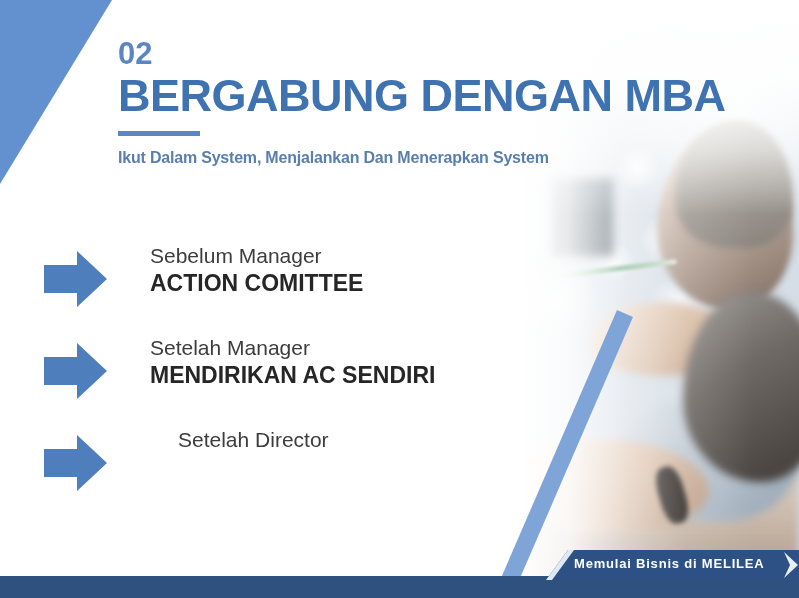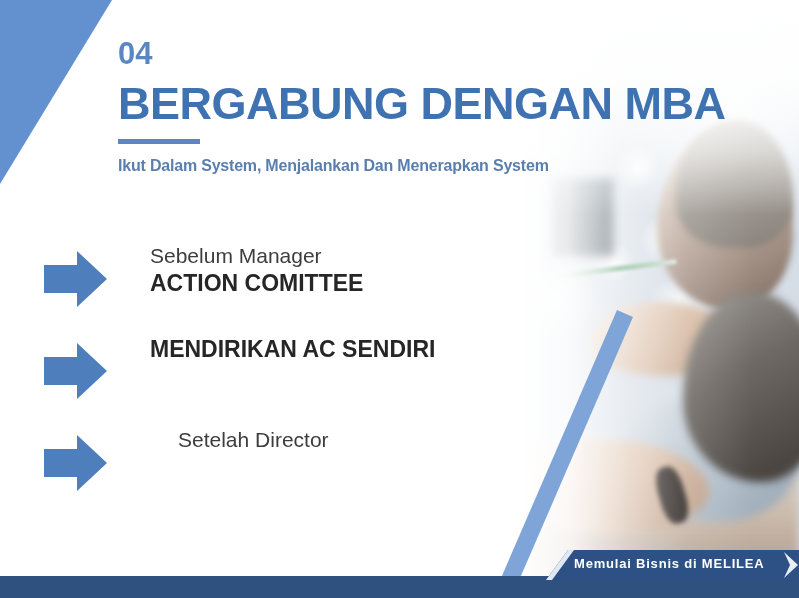--- a/index.html
+++ b/index.html
@@ -188,21 +188,21 @@
     z-index: 5;
   }
   .kicker {
     font-size: 31px;
     font-weight: bold;
     color: #5a87c4;
     line-height: 1;
     letter-spacing: 0px;
   }
   .headline {
-    margin-top: 12px;
+    margin-top: 4px;
     font-size: 45px;
     font-weight: bold;
     color: #3f72b0;
     line-height: 1.02;
     letter-spacing: -0.5px;
     white-space: nowrap;
   }
   .rule {
     margin-top: 12px;
     width: 82px;
@@ -315,21 +315,21 @@
     <div class="photo-top-fade"></div>
   </div>
 
   <div class="corner-triangle"></div>
 
   <svg class="diag-stripe" viewBox="0 0 180 290">
     <polygon points="147,10 163,17 47,285 31,278" fill="#7fa5d8"></polygon>
   </svg>
 
   <div class="header">
-    <div class="kicker">04</div>
+    <div class="kicker">02</div>
     <div class="headline">BERGABUNG DENGAN MBA</div>
     <div class="rule"></div>
     <div class="subhead">Ikut Dalam System, Menjalankan Dan Menerapkan System</div>
   </div>
 
   <div class="bullets">
 
     <div class="bullet-row">
       <svg class="arrow-icon" viewBox="0 0 64 60">
         <polygon points="0,16 33,16 33,2 63,30 33,58 33,44 0,44" fill="#4e7ebc"></polygon>
@@ -338,20 +338,21 @@
         <div class="bullet-label">Sebelum Manager</div>
         <div class="bullet-value">ACTION COMITTEE</div>
       </div>
     </div>
 
     <div class="bullet-row">
       <svg class="arrow-icon" viewBox="0 0 64 60">
         <polygon points="0,16 33,16 33,2 63,30 33,58 33,44 0,44" fill="#4e7ebc"></polygon>
       </svg>
       <div class="bullet-text">
+        <div class="bullet-label">Setelah Manager</div>
         <div class="bullet-value">MENDIRIKAN AC SENDIRI</div>
       </div>
     </div>
 
     <div class="bullet-row">
       <svg class="arrow-icon" viewBox="0 0 64 60">
         <polygon points="0,16 33,16 33,2 63,30 33,58 33,44 0,44" fill="#4e7ebc"></polygon>
       </svg>
       <div class="bullet-text">
         <div class="bullet-label">Setelah Director</div>

